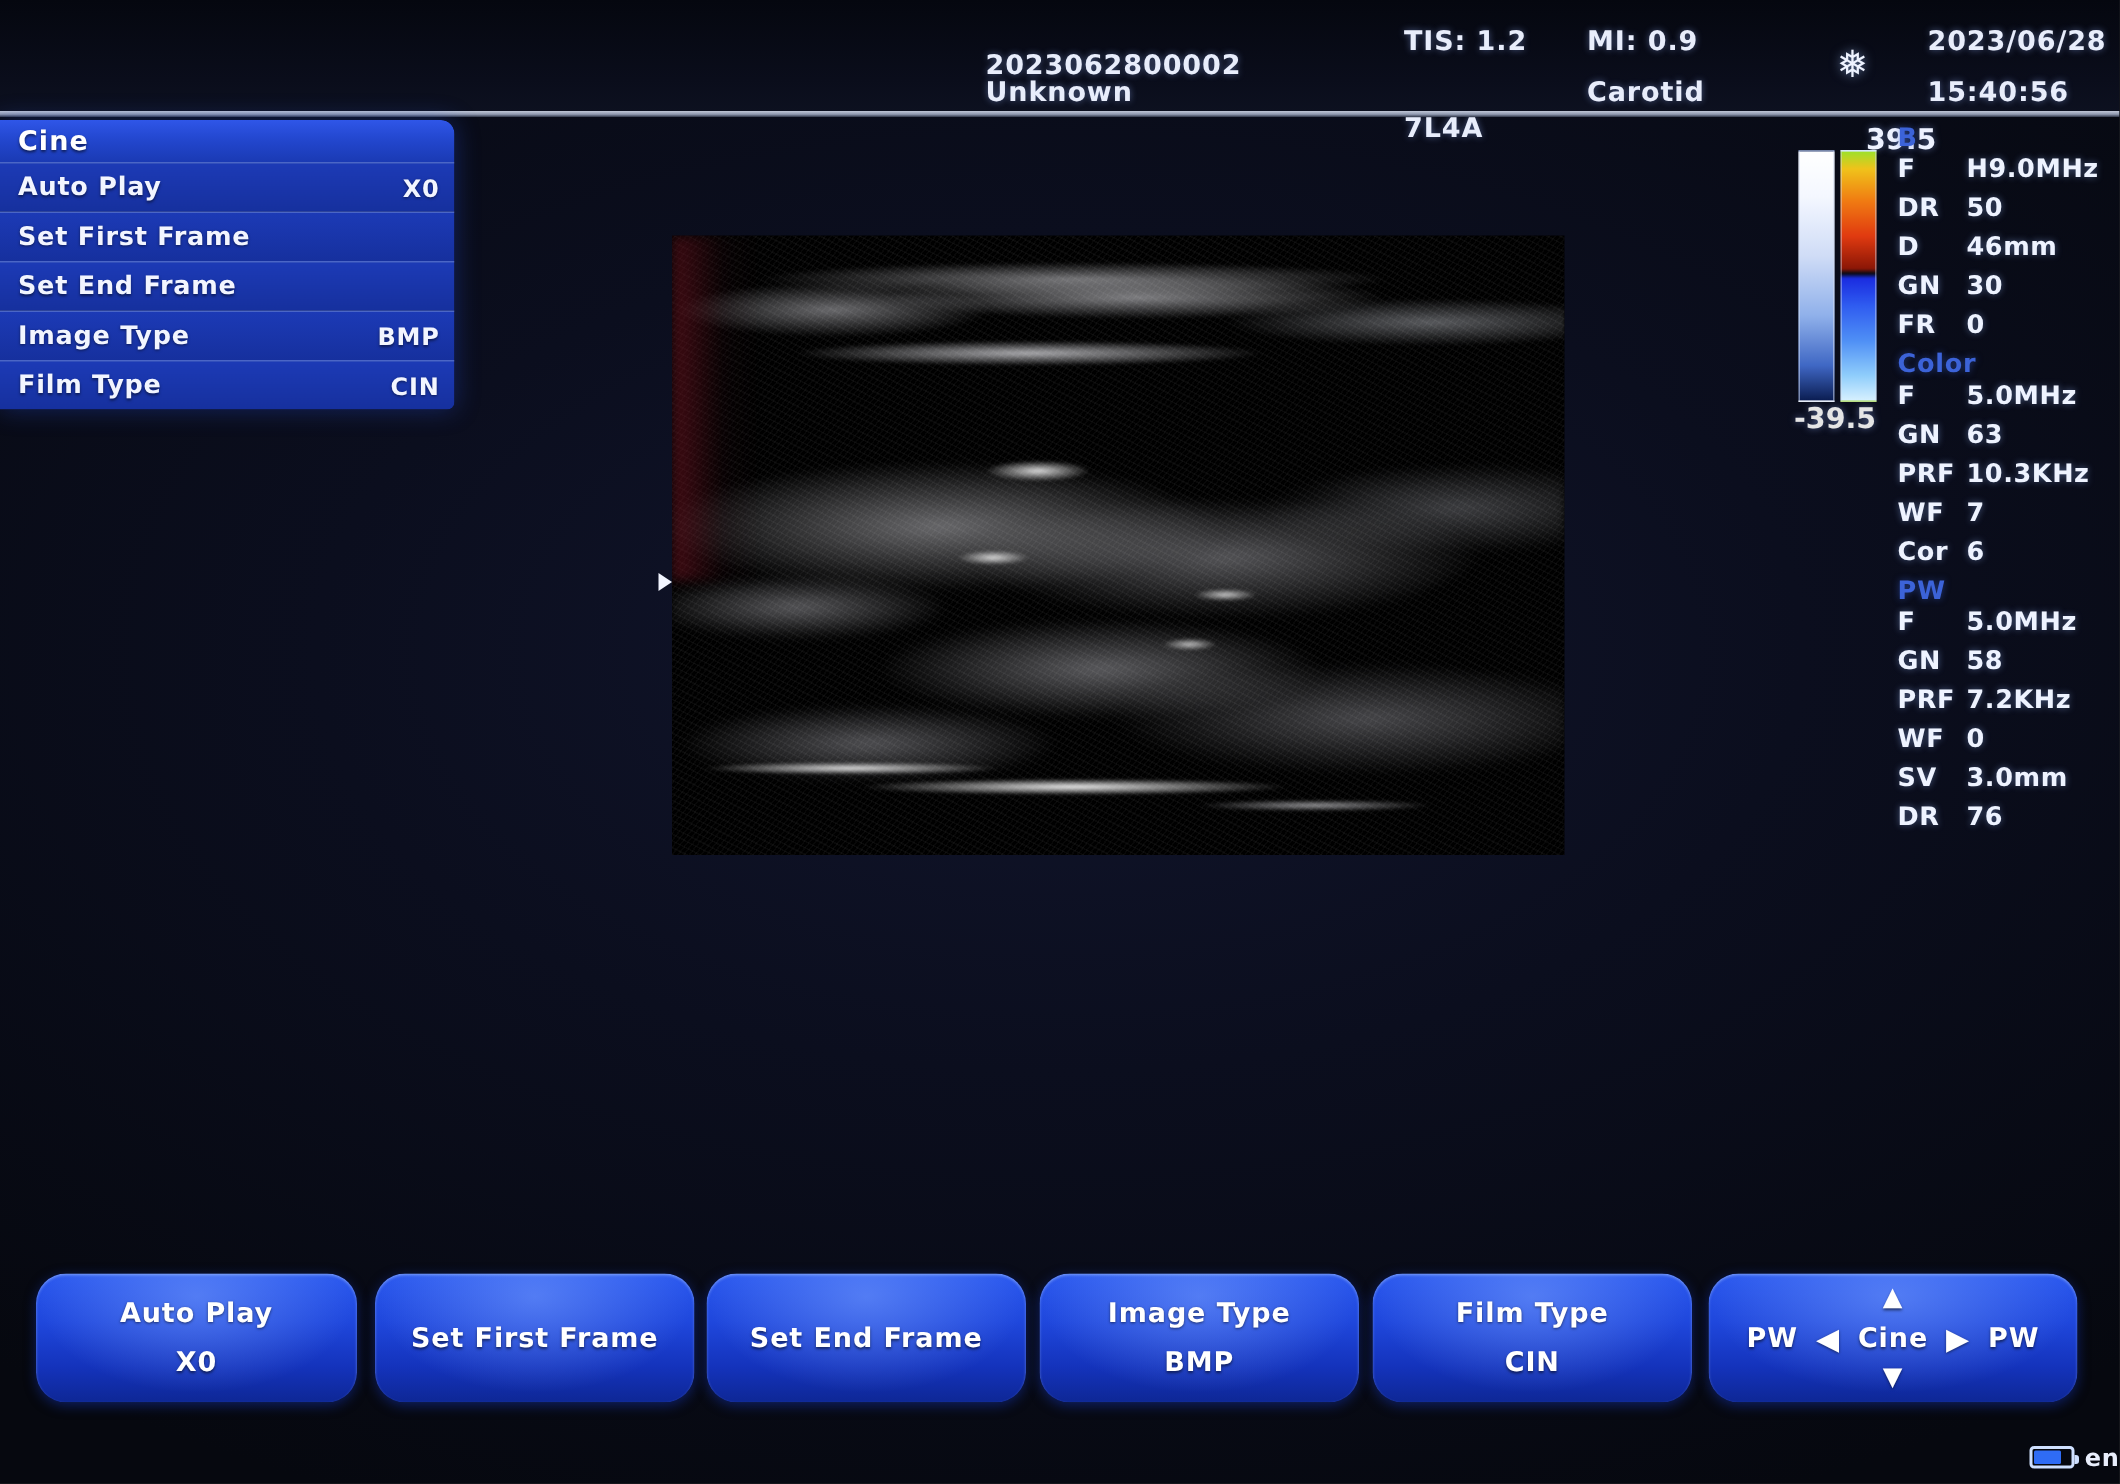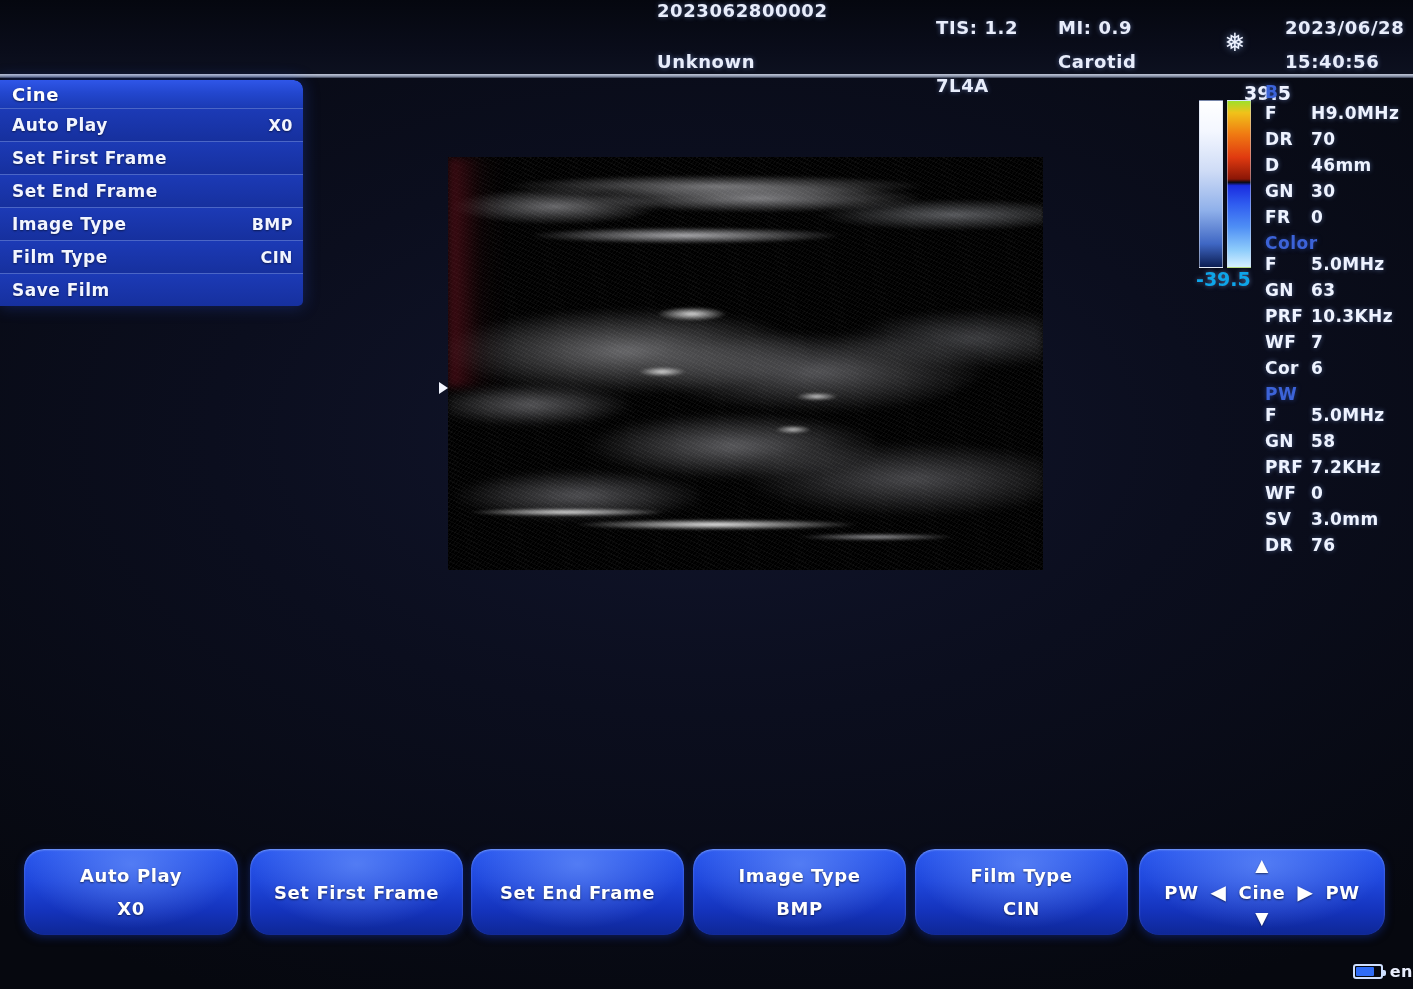--- a/index.html
+++ b/index.html
@@ -32,21 +32,21 @@
     text-shadow:0 0 6px rgba(30,180,110,.35);
   }
   #logo .tri{
     width:0;height:0;border-left:13px solid #57c98a;
     border-top:7px solid transparent;border-bottom:7px solid transparent;
     margin-right:-2px; margin-top:2px;
   }
 
   .hdr{ position:absolute; color:#e8edfb; font-weight:bold; font-size:18px;
         letter-spacing:.6px; text-shadow:0 0 5px rgba(150,180,255,.45); white-space:nowrap;}
-  #hdr-id{    left:657px; top:0;text-align:right; }
+  #hdr-id{    left:657px; top:33px;text-align:right; }
   #hdr-name{  left:657px; top:51px; }
   #hdr-tis{   left:936px; top:17px; }
   #hdr-probe{ left:936px; top:51px;margin-top:24px; }
   #hdr-mi{    left:1058px;top:17px; }
   #hdr-exam{  left:1058px;top:51px;text-align:center; }
   #hdr-date{  left:1285px;top:17px; }
   #hdr-time{  left:1285px;top:51px; }
   #freeze-icon{ position:absolute; left:1222px; top:28px; width:26px; height:30px;
         color:#eef3ff; font-size:25px; line-height:30px; text-align:center;
         text-shadow:0 0 7px rgba(160,195,255,.6); }
@@ -147,21 +147,21 @@
          display:flex; gap:4px; }
   #bar-gray{ width:24px; height:168px; border:1px solid rgba(210,220,240,.55);
     background:linear-gradient(180deg,#ffffff 0%, #f4f7ff 18%, #cfdcf6 42%, #8fb0ea 66%, #3f67c4 86%, #0b1d52 100%); }
   #bar-color{ width:24px; height:168px; border:1px solid rgba(210,220,240,.45);
     background:linear-gradient(180deg,
       #9ee02a 0%, #f0c21a 7%, #f07a12 20%, #e03a10 34%, #8b1606 47%,
       #0a0a14 49%,
       #1a2ce0 51%, #2f5cf0 62%, #4f8ff5 76%, #8fcdfb 90%, #d6f0ff 100%); }
   #lbl-vel-top{ position:absolute; left:1244px; top:82px; color:#eef2ff;
     font-weight:bold; font-size:19px; text-shadow:0 0 5px rgba(150,180,255,.5);text-align:right; }
-  #lbl-vel-bot{ position:absolute; left:1196px; top:268px; color:#0ea5e9;
+  #lbl-vel-bot{ position:absolute; left:1196px; top:268px; color:#e5e5e5;
     font-weight:bold; font-size:19px; text-shadow:0 0 5px rgba(150,180,255,.5); }
 
   #params{ position:absolute; left:1265px; top:82px; width:150px; }
   .p-head{ color:#3c63d8; font-weight:bold; font-size:17px; letter-spacing:.5px;
            margin-bottom:1px; text-shadow:0 0 5px rgba(60,100,220,.5); }
   .p-row{ display:flex; align-items:baseline; height:26px;
           color:#eef3ff; font-weight:bold; font-size:17px; letter-spacing:.4px;
           text-shadow:0 0 5px rgba(150,185,255,.45); }
   .p-row .k{ width:46px; flex:none; }
   .p-row .v{ }
@@ -234,24 +234,20 @@
     <span class="val"></span>
   </div>
   <div class="menu-row">
     <span>Image Type</span>
     <span class="val">BMP</span>
   </div>
   <div class="menu-row">
     <span>Film Type</span>
     <span class="val">CIN</span>
   </div>
-  <div class="menu-row">
-    <span>Save Film</span>
-    <span class="val"></span>
-  </div>
 </div>
 
 <div id="scan-wrap">
   <div id="scan">
     <div class="tissue t2"></div>
     <div class="tissue dark"></div>
     <div class="tissue t1"></div>
     <div class="tissue t3"></div>
     <div class="tissue speckle"></div>
     <div class="edge-tint"></div>
@@ -269,21 +265,21 @@
 
 <div id="params">
 
   <div class="p-head">B</div>
   <div class="p-row">
     <span class="k">F</span>
     <span class="v">H9.0MHz</span>
     </div>
   <div class="p-row">
     <span class="k">DR</span>
-    <span class="v">70</span>
+    <span class="v">50</span>
     </div>
   <div class="p-row">
     <span class="k">D</span>
     <span class="v">46mm</span>
     </div>
   <div class="p-row">
     <span class="k">GN</span>
     <span class="v">30</span>
     </div>
   <div class="p-row">

